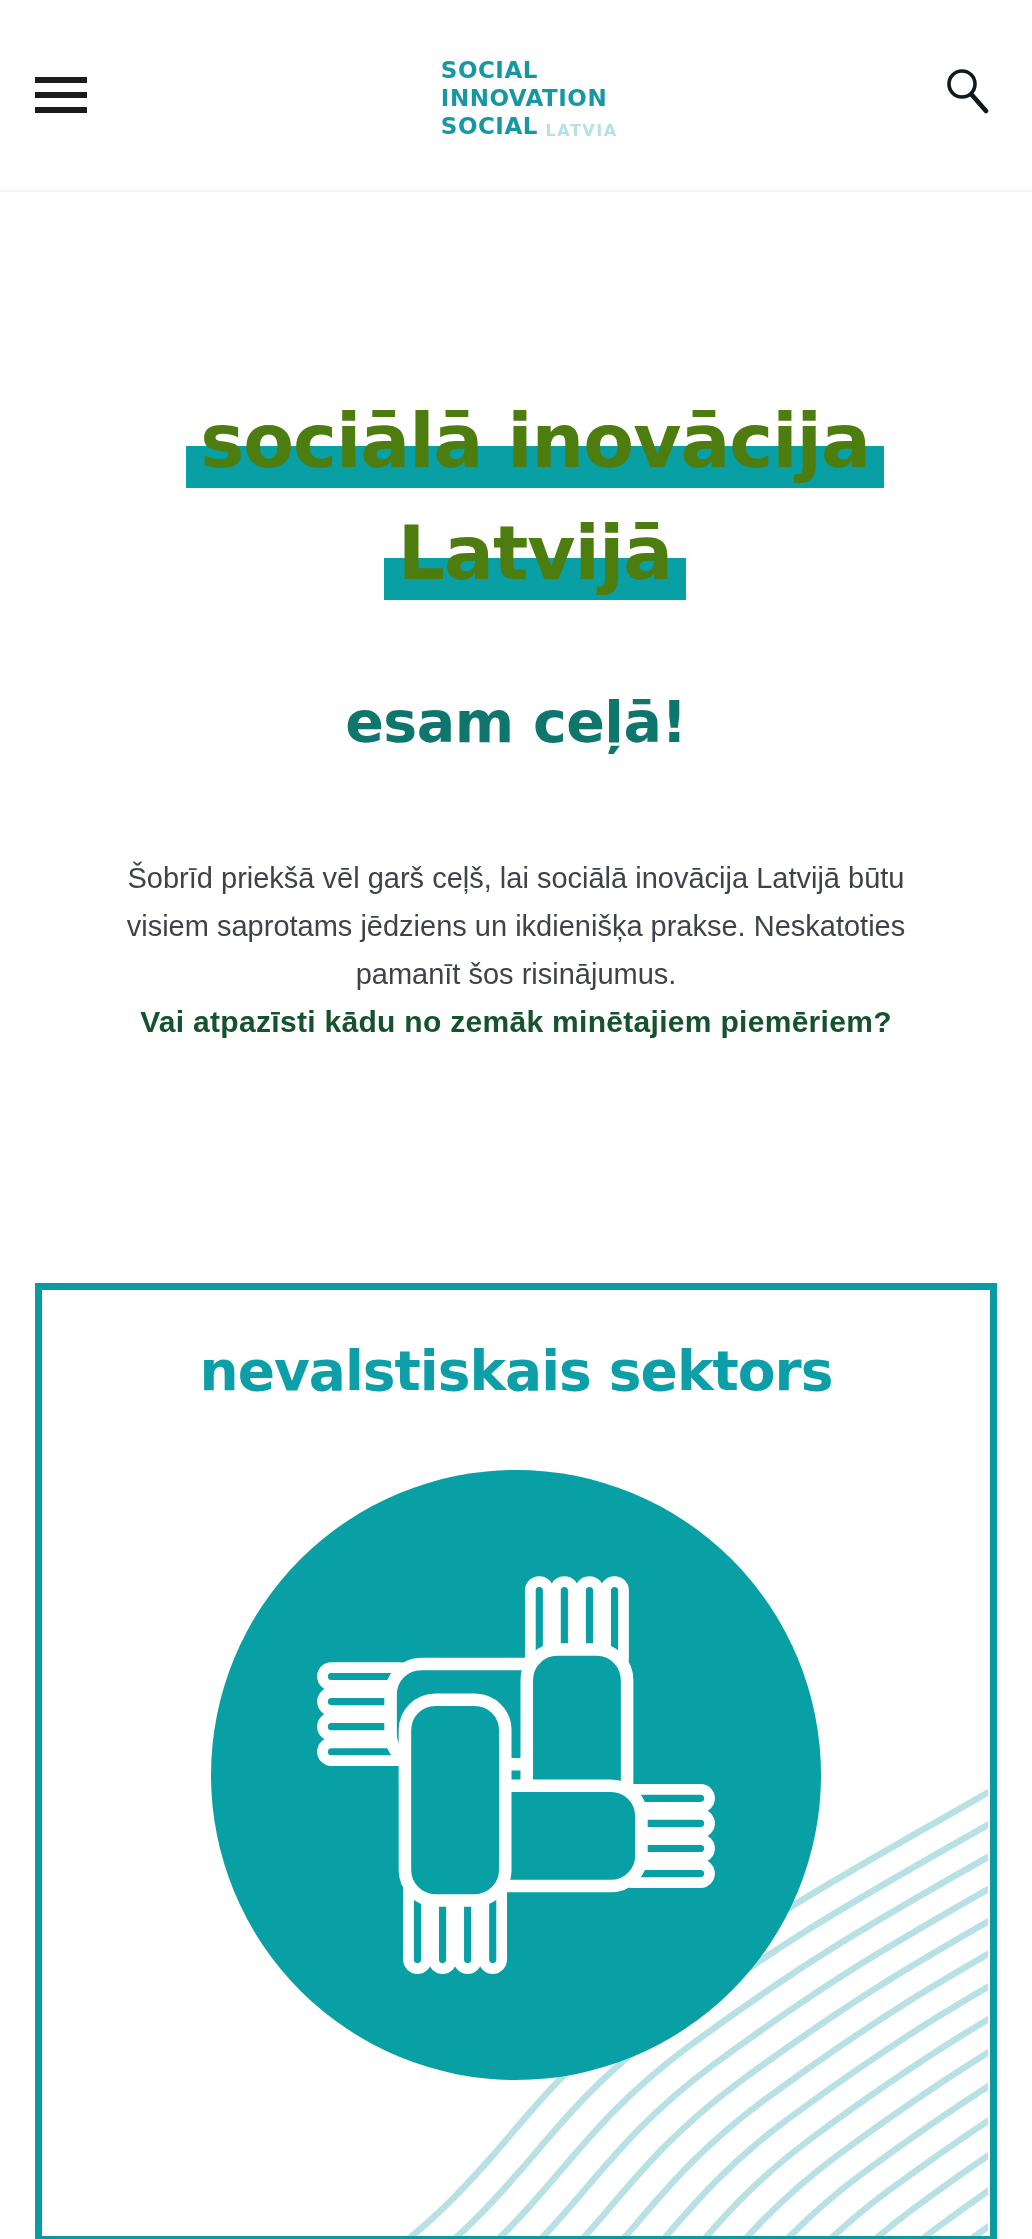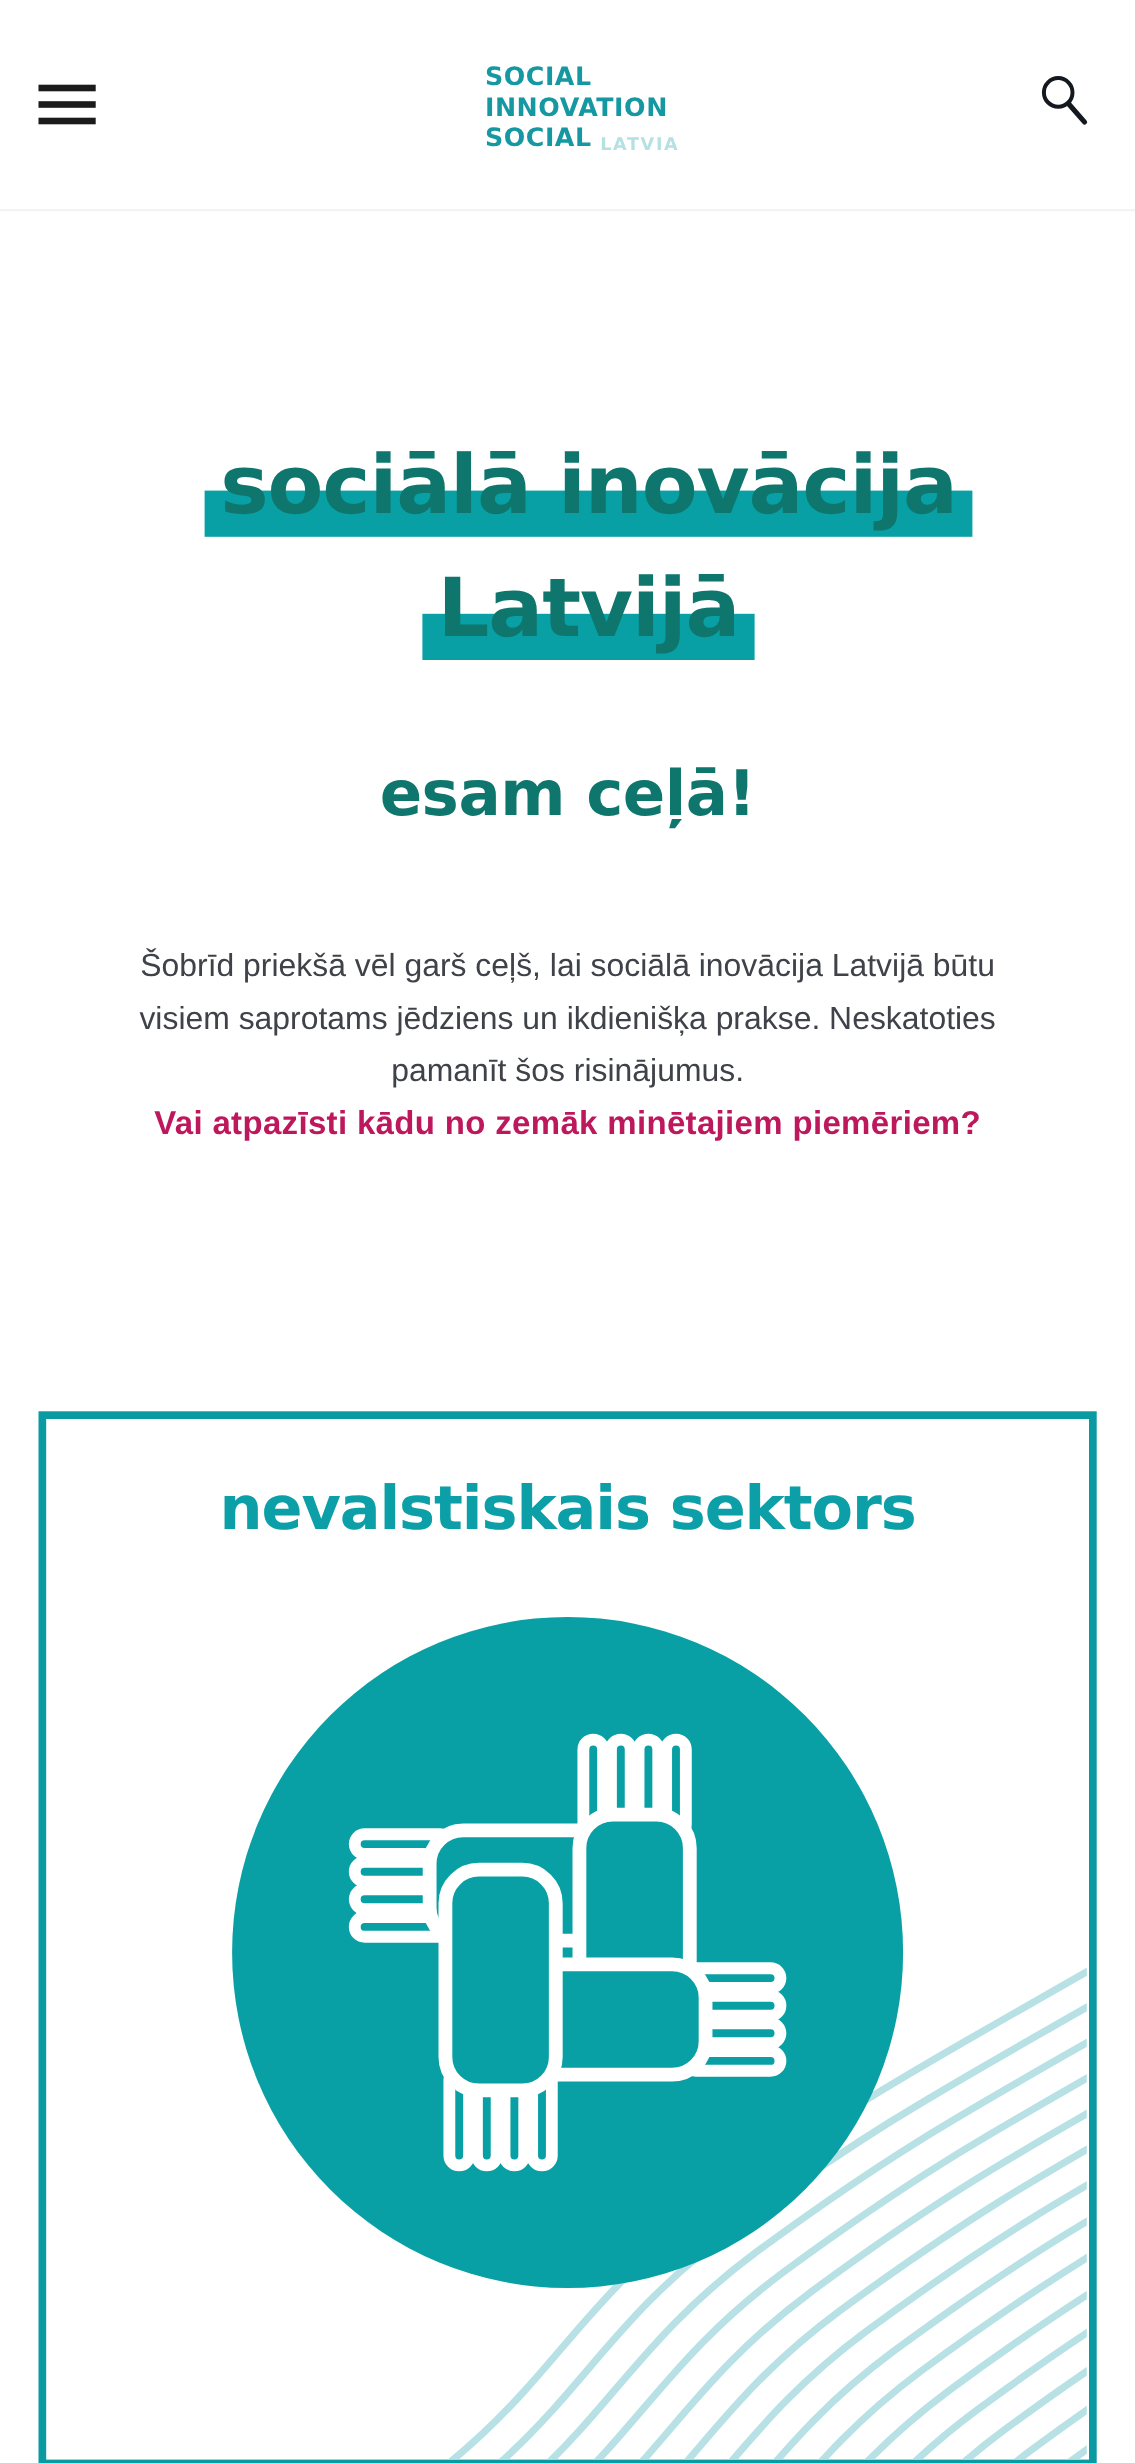--- a/index.html
+++ b/index.html
@@ -100,21 +100,21 @@
 
   
   .page-title {
     margin: 193px 0 0 0;
     text-align: center;
     font-family: "DejaVu Sans", sans-serif;
     font-size: 74px;
     line-height: 112px;
     font-weight: bold;
     letter-spacing: -1px;
-    color: #0f766e;
+    color: #4d7c0f;
     padding-left: 38px;
   }
   .title-line {
     position: relative;
     z-index: 0;
     display: inline-block;
     white-space: nowrap;
   }
   .title-highlight {
     position: absolute;
@@ -144,21 +144,21 @@
     font-size: 29px;
     line-height: 48px;
     color: #3f4349;
   }
   .intro-line { white-space: nowrap; }
   .intro-question {
     white-space: nowrap;
     font-weight: bold;
     font-size: 30px;
     letter-spacing: 0.3px;
-    color: #be185d;
+    color: #14532d;
   }
 
   
   .example-card {
     position: absolute;
     left: 35px;
     right: 35px;
     top: 1283px;
     height: 946px;
     border: 7px solid #0a9ba2;

